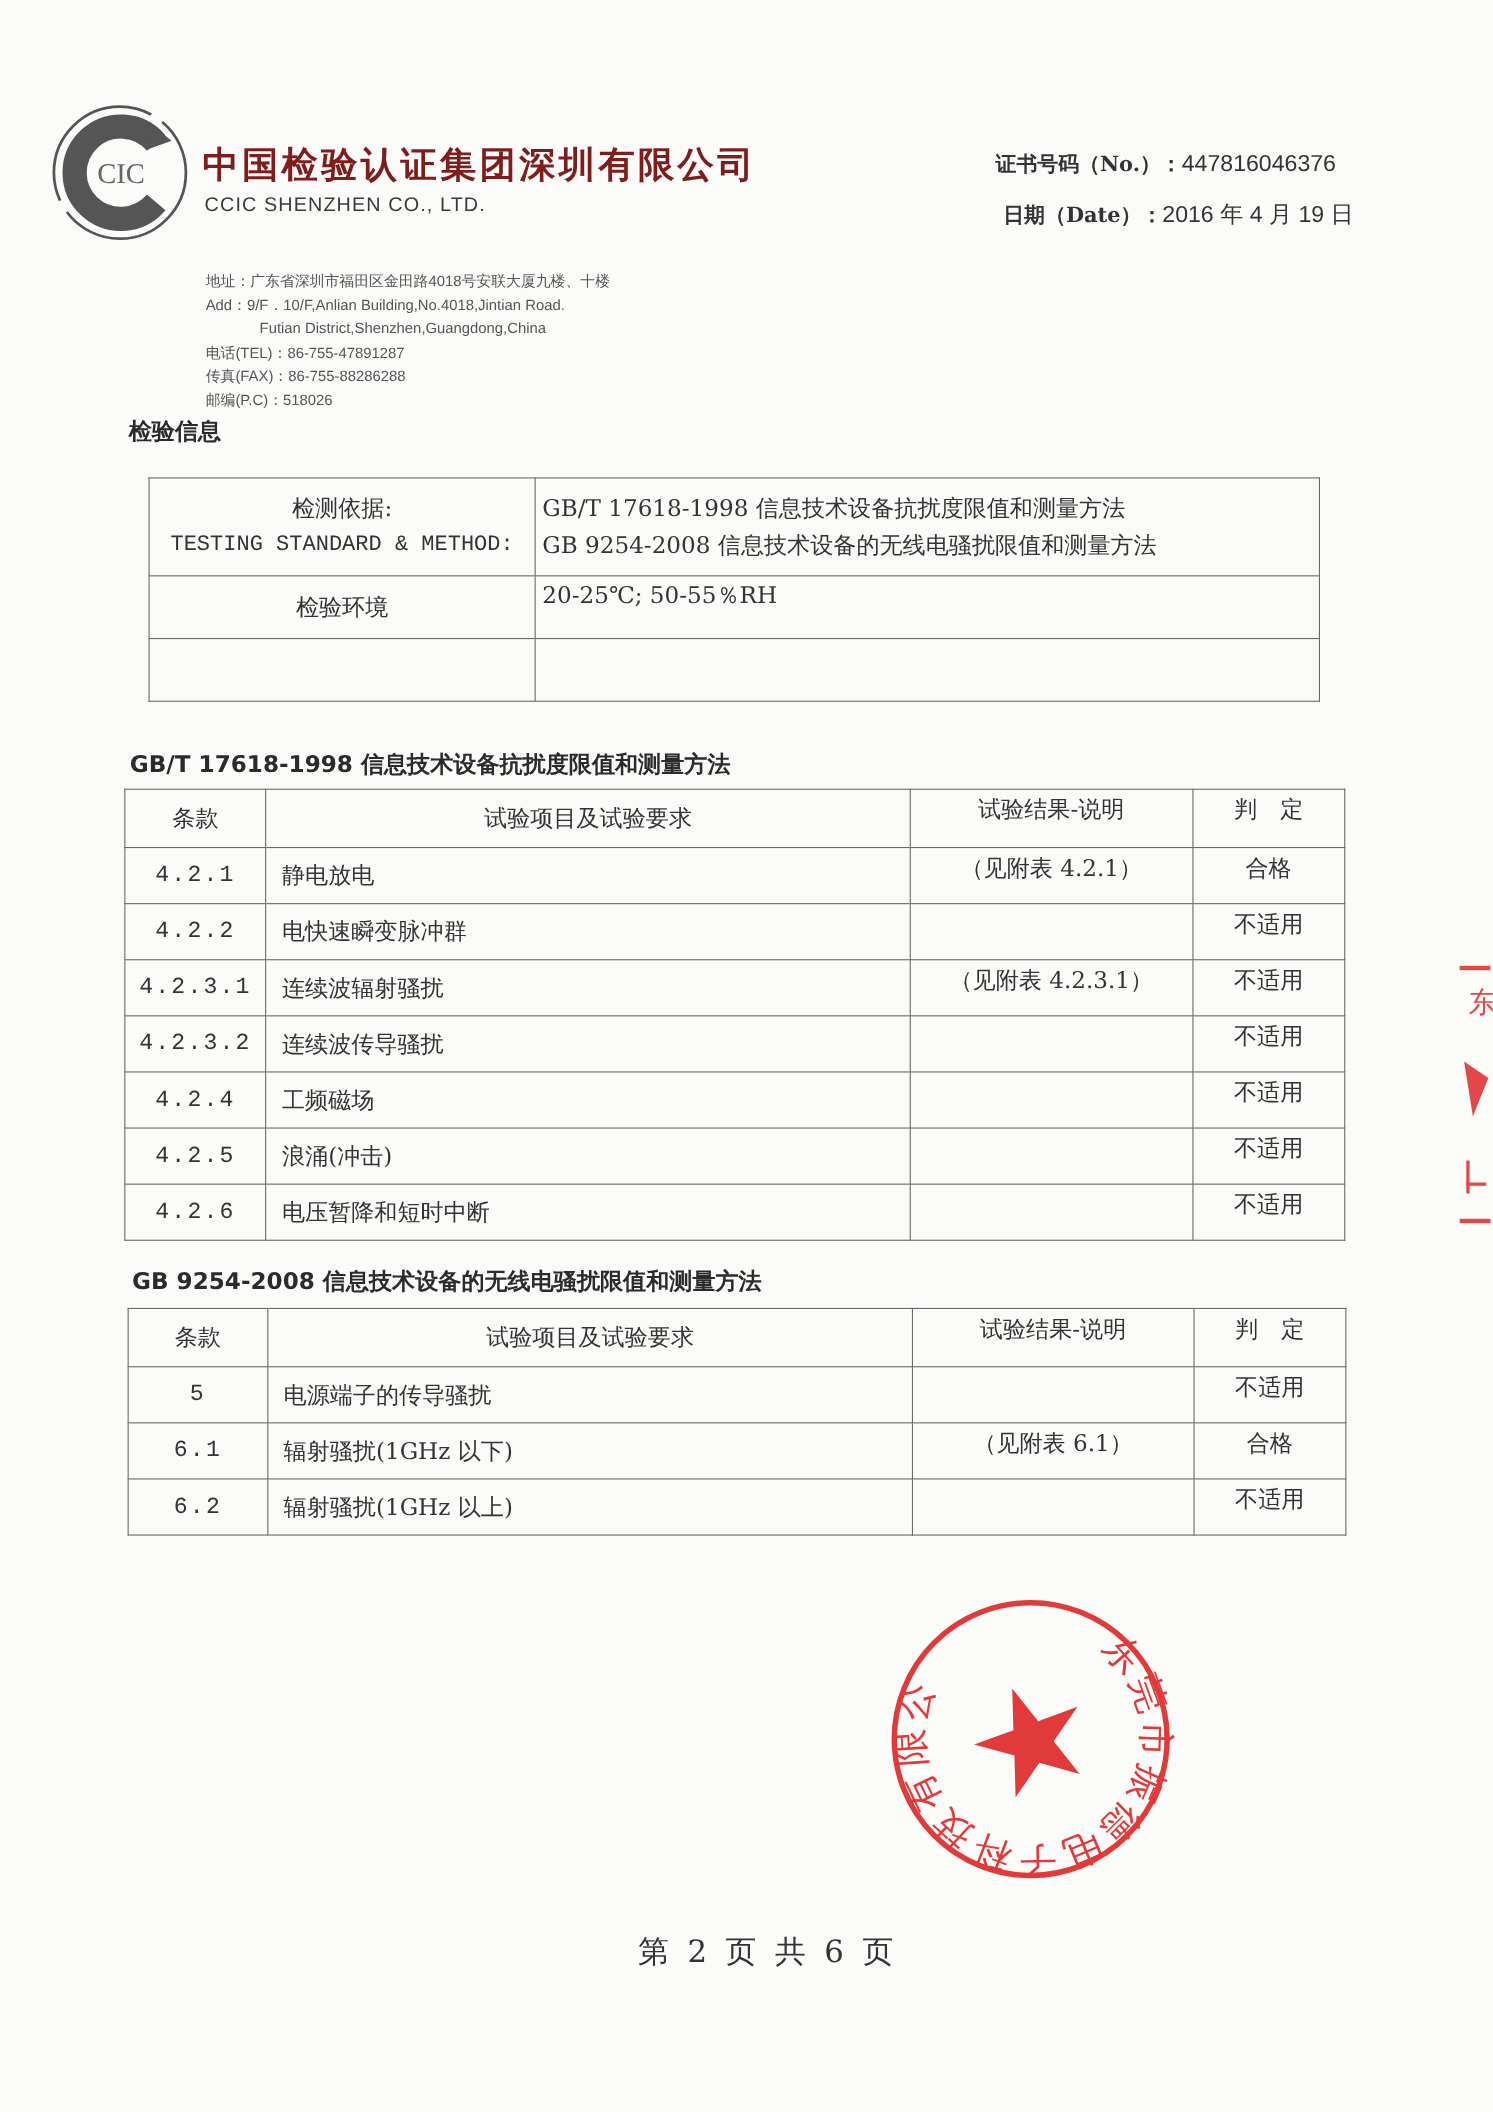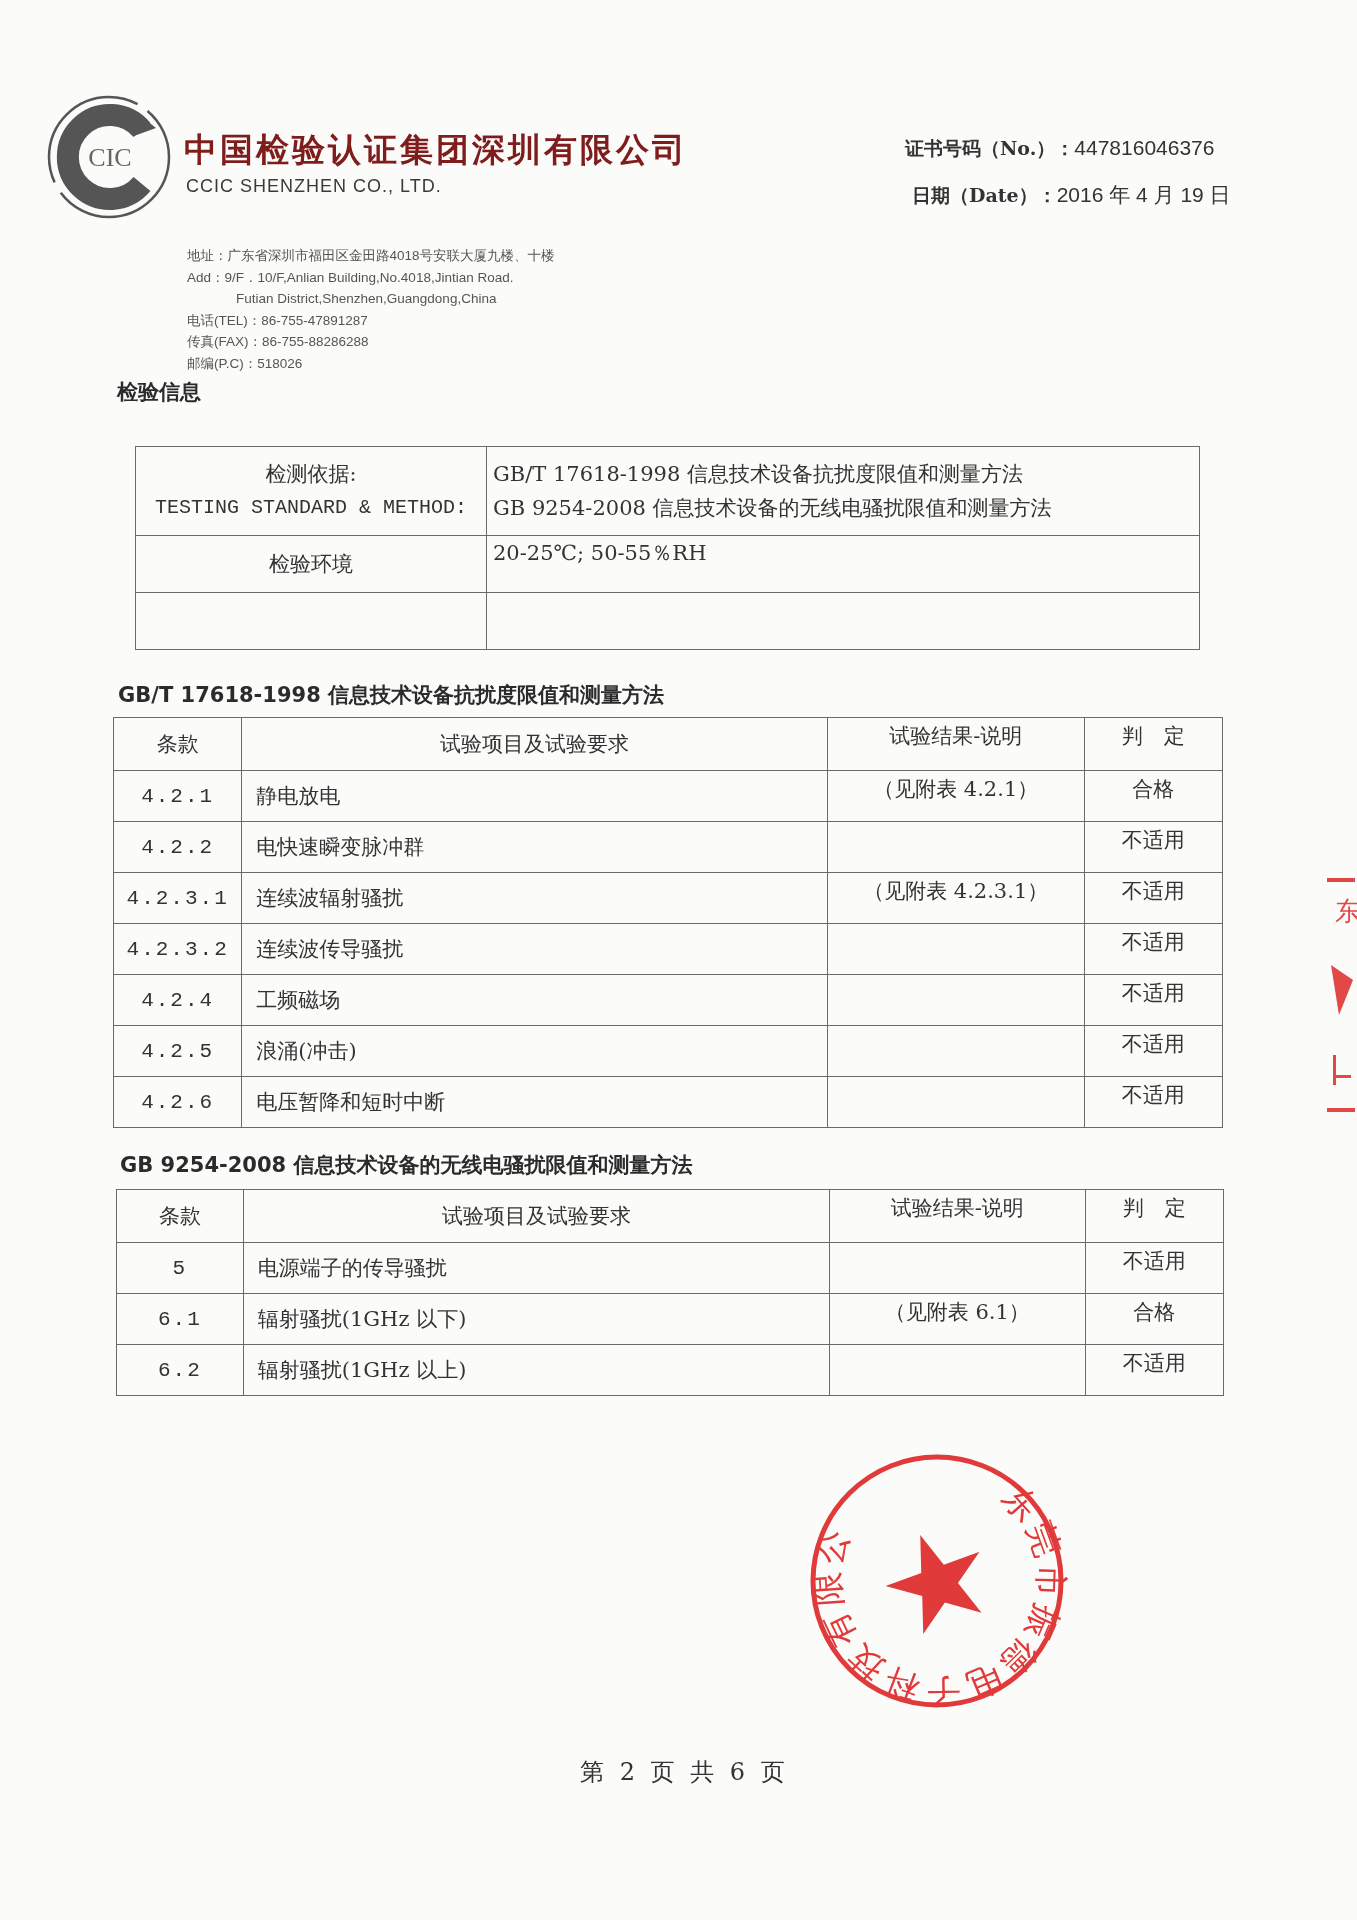--- a/index.html
+++ b/index.html
@@ -21,21 +21,21 @@
   .addr div { white-space: nowrap; }
   .addr .indent { padding-left: 49px; }
 
   .section-title { font-family: "DejaVu Sans", sans-serif; font-weight: bold; font-size: 21px; color: #2b2b2b; }
   .sec-info { left: 117px; top: 378px; }
 
   table { border-collapse: collapse; position: absolute; }
   td { border: 1.5px solid #6a6a6a; font-size: 21px; color: #333; padding: 0; }
 
   
-  .info-table { left: 135px; top: 434px; width: 1065px; margin-top: 12px; }
+  .info-table { left: 135px; top: 434px; width: 1065px; }
   .info-table td.lbl { width: 350px; text-align: center; line-height: 34px; }
   .info-table td.val { padding-left: 6px; line-height: 34px; }
   .info-table .r1 td { height: 88px; }
   .info-table .r2 td { height: 56px; }
   .info-table .r3 td { height: 56px; }
   .mono { font-family: "Liberation Mono", "DejaVu Sans Mono", monospace; font-size: 20px; }
 
   .sec-gbt { left: 118px; top: 681px; font-weight: bold; }
   .sec-gb { left: 120px; top: 1151px; font-weight: bold; }
 
@@ -43,21 +43,21 @@
   .res-table td.c1 { width: 128px; text-align: center; }
   .res-table td.c2 { width: 585px; padding-left: 14px; }
   .res-table td.c3 { width: 260px; text-align: center; vertical-align: top; padding-top: 4px; }
   .res-table td.c4 { width: 140px; text-align: center; vertical-align: top; padding-top: 4px; }
   .res-table tr.head td { height: 48px; }
   .res-table tr.head td.c3, .res-table tr.head td.c4 { padding-top: 4px; }
   .clause { font-family: "Liberation Mono", "DejaVu Sans Mono", monospace; font-size: 21px; letter-spacing: 2px; }
   .tbl1 { left: 113px; top: 717px; width: 1110px; }
   .tbl2 { left: 116px; top: 1189px; width: 1108px; }
 
-  .footer { left: 580px; top: 1756px; font-size: 24px; letter-spacing: 4px; color: #333; }
+  .footer { left: 580px; top: 1756px; font-size: 28px; letter-spacing: 4px; color: #333; }
 
   .stamp { left: 806px; top: 1450px; width: 262px; height: 262px; }
   .edge-stamp { left: 1325px; top: 870px; width: 32px; height: 250px; }
 </style>
 </head>
 <body>
 
 <svg class="abs logo" viewBox="0 0 130 130">
   <circle cx="65" cy="65" r="60" fill="none" stroke="#555" stroke-width="2.5" stroke-dasharray="150 12 150 12"></circle>
   <path d="M 98 38 A 42 42 0 1 0 98 92" fill="none" stroke="#555" stroke-width="22"></path>

